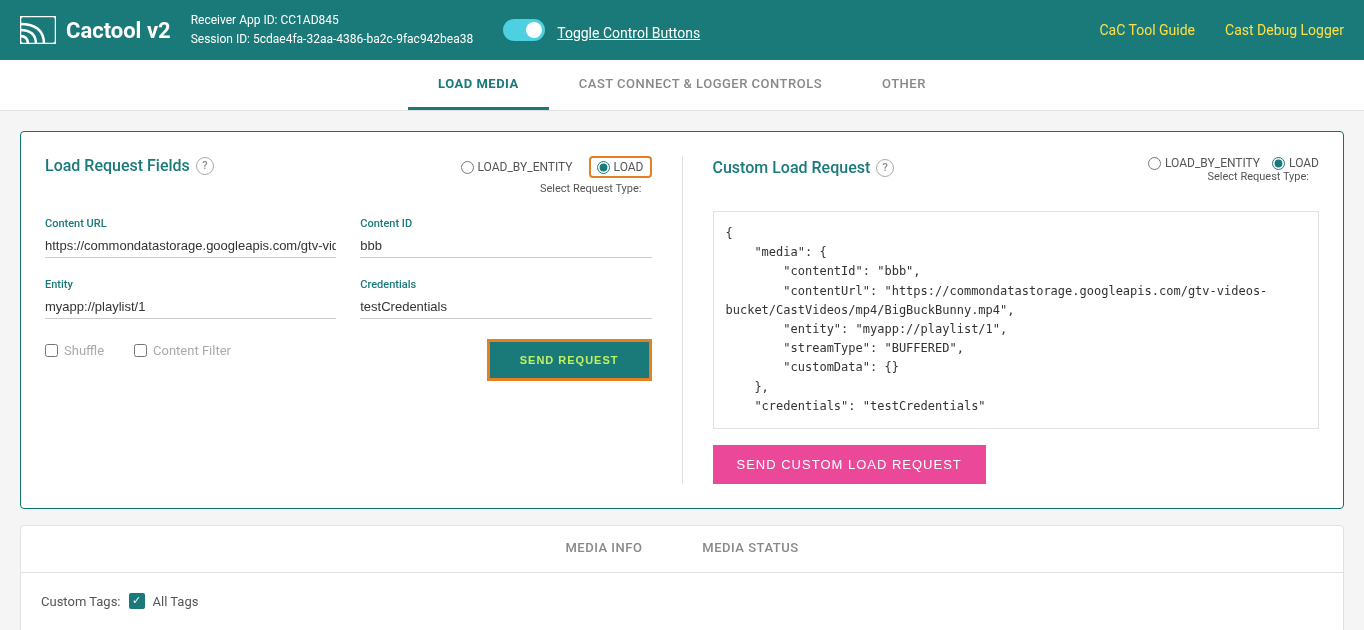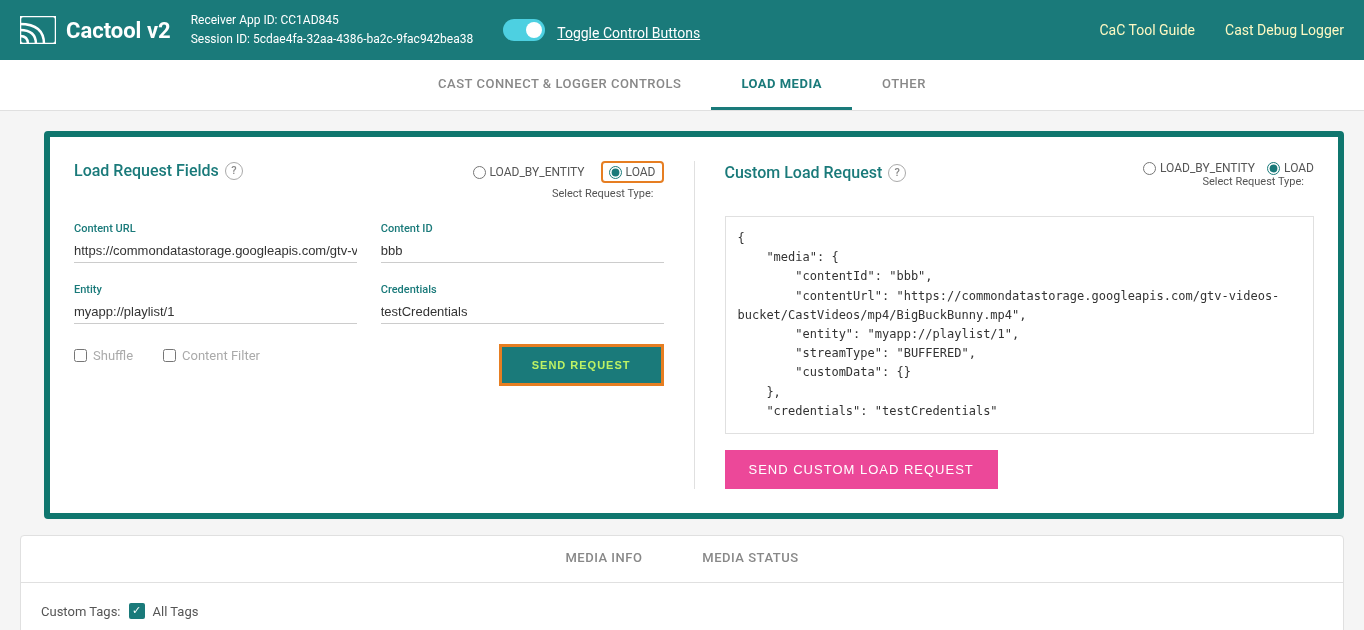--- a/index.html
+++ b/index.html
@@ -58,21 +58,21 @@
       background: white;
       border-radius: 50%;
     }
     .header-nav-right {
       margin-left: auto;
       display: flex;
       gap: 30px;
       font-size: 14px;
     }
     .header-nav-right a {
-      color: #fef9c3;
+      color: #fde047;
       text-decoration: none;
       cursor: pointer;
     }
 
     
     .tabs-bar {
       background: white;
       display: flex;
       justify-content: center;
       gap: 0;
@@ -96,26 +96,25 @@
     }
 
     
     .main-content {
       padding: 20px;
     }
 
     
     .card {
       background: white;
-      border: 6px solid #0f766e;
+      border: 1px solid #0f766e;
       border-radius: 4px;
       padding: 24px;
       display: flex;
       gap: 0;
-      margin-left: 24px;
     }
 
     
     .left-panel {
       flex: 1;
       border-right: 1px solid #e0e0e0;
       padding-right: 30px;
     }
     .panel-title {
       color: #1a7a7a;
@@ -346,22 +345,22 @@
     <div class="toggle-switch"></div>
     <span>Toggle Control Buttons</span>
   </div>
   <div class="header-nav-right">
     <a>CaC Tool Guide</a>
     <a>Cast Debug Logger</a>
   </div>
 </header>
 
 <div class="tabs-bar">
+  <div class="tab active">LOAD MEDIA</div>
   <div class="tab">CAST CONNECT &amp; LOGGER CONTROLS</div>
-  <div class="tab active">LOAD MEDIA</div>
   <div class="tab">OTHER</div>
 </div>
 
 <div class="main-content">
   <div class="card">
 
     <div class="left-panel">
       <div style="display:flex; justify-content:space-between; align-items:flex-start; margin-bottom:6px;">
         <div class="panel-title">
           <span>Load Request Fields</span>

